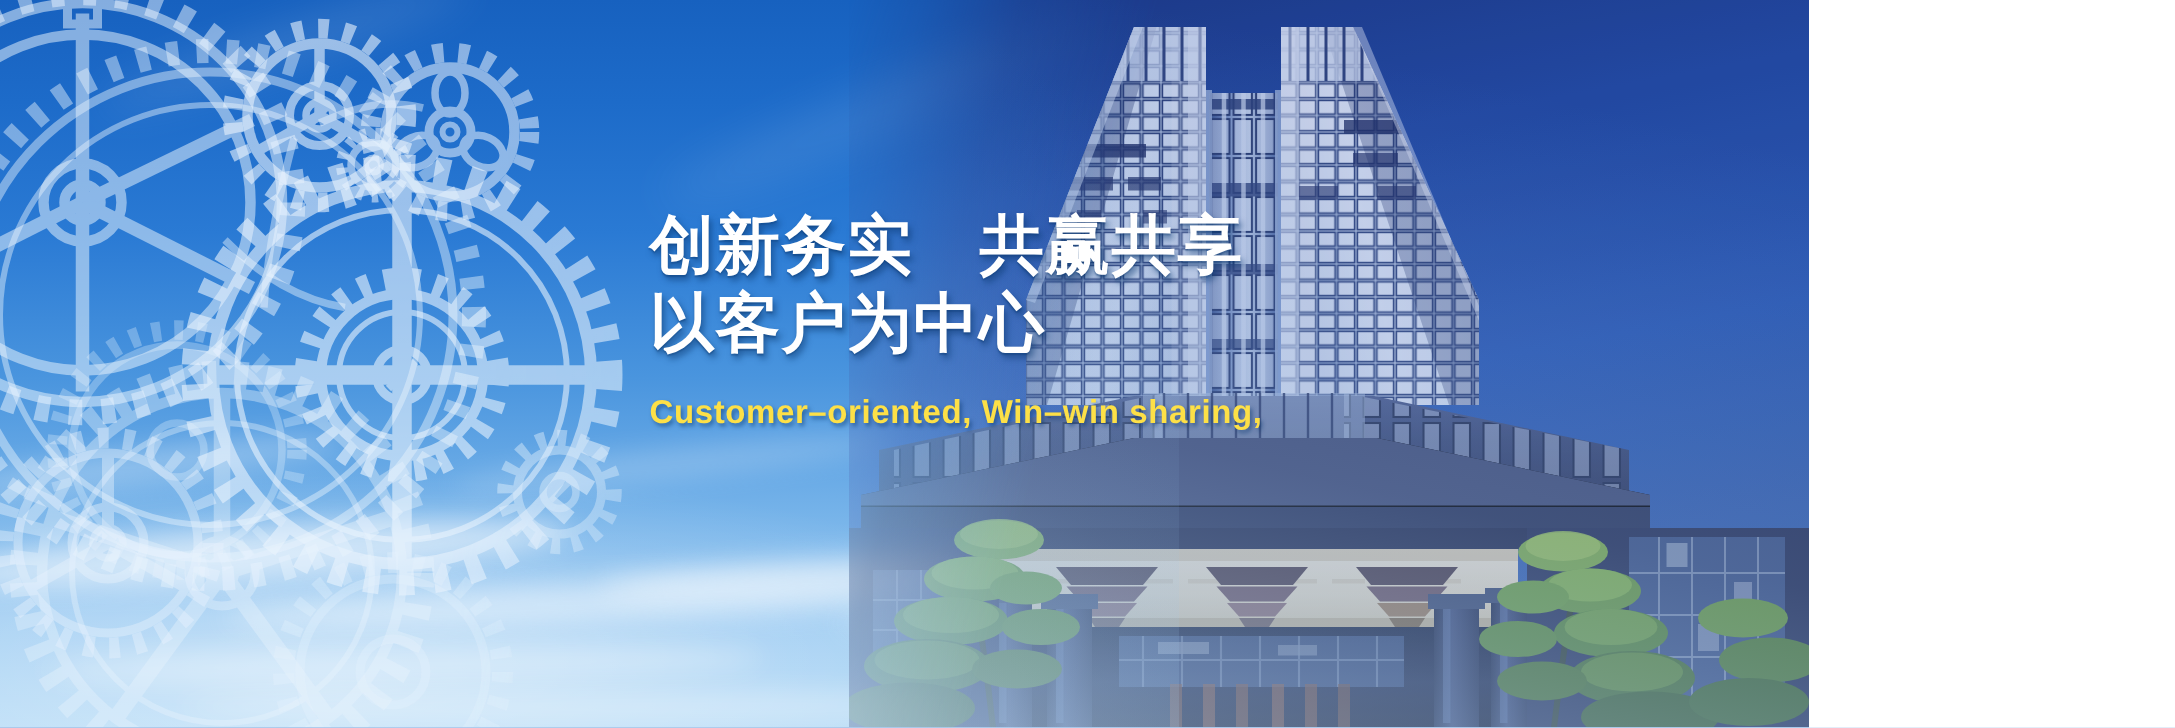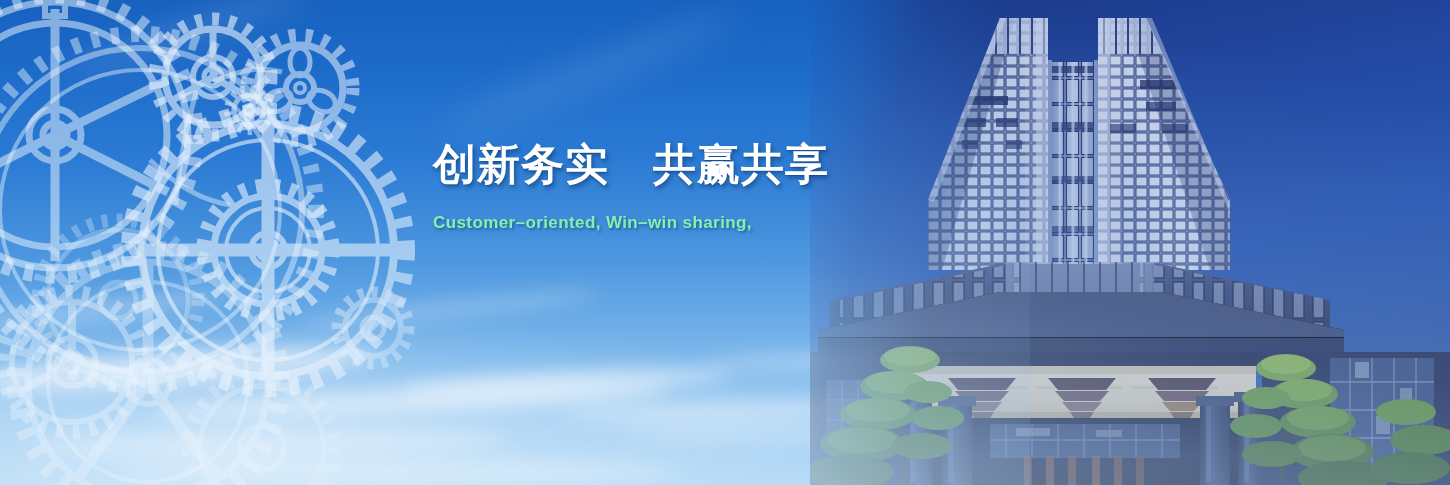--- a/index.html
+++ b/index.html
@@ -1,20 +1,20 @@
 <!DOCTYPE html>
 <html><head>
 <meta charset="utf-8">
 <style>
   html,body{margin:0;padding:0;background:#fff;}
   *{box-sizing:border-box;}
 
   #banner{
     position:relative;
-    width:1450px;height:485px;
+    width:1206px;height:485px;
     overflow:hidden;
     font-family:"Liberation Sans","DejaVu Sans",sans-serif;
     background:#1c6cc8;
     text-decoration:underline;
   }
 
   
   .sky{
     position:absolute;inset:0;
     background:
@@ -72,23 +72,23 @@
   .cn-line{
     color:#ffffff;
     font-weight:bold;
     font-size:43px;
     line-height:52px;
     letter-spacing:1px;
     white-space:pre;
     text-shadow:2px 3px 4px rgba(10,55,110,.55), 0 1px 1px rgba(10,55,110,.4);
   }
   .en-line{
-    color:#86efac;
+    color:#fde047;
     font-weight:bold;
-    font-size:17px;
+    font-size:22px;
     line-height:38px;
     letter-spacing:.4px;
     white-space:pre;
     text-shadow:1.5px 2px 3px rgba(10,55,110,.55);
   }
   .en-wrap{margin-top:14px;}
 </style>
 </head>
 <body>
 
@@ -635,18 +635,19 @@
       </g>
 
       <rect width="640" height="485" fill="#3a4fa8" opacity=".17"></rect>
       <rect width="640" height="485" fill="url(#hazeG)"></rect>
       <rect x="0" y="0" width="220" height="485" fill="url(#hazeG)" opacity=".6"></rect>
     </svg>
   </div>
 
   <div class="textblock">
     <div class="cn-line">创新务实　共赢共享</div>
+    <div class="cn-line">以客户为中心</div>
     <div class="en-wrap">
       <div class="en-line">Customer–oriented, Win–win sharing,</div>
     </div>
   </div>
 
 </div>
 
 </body></html>

